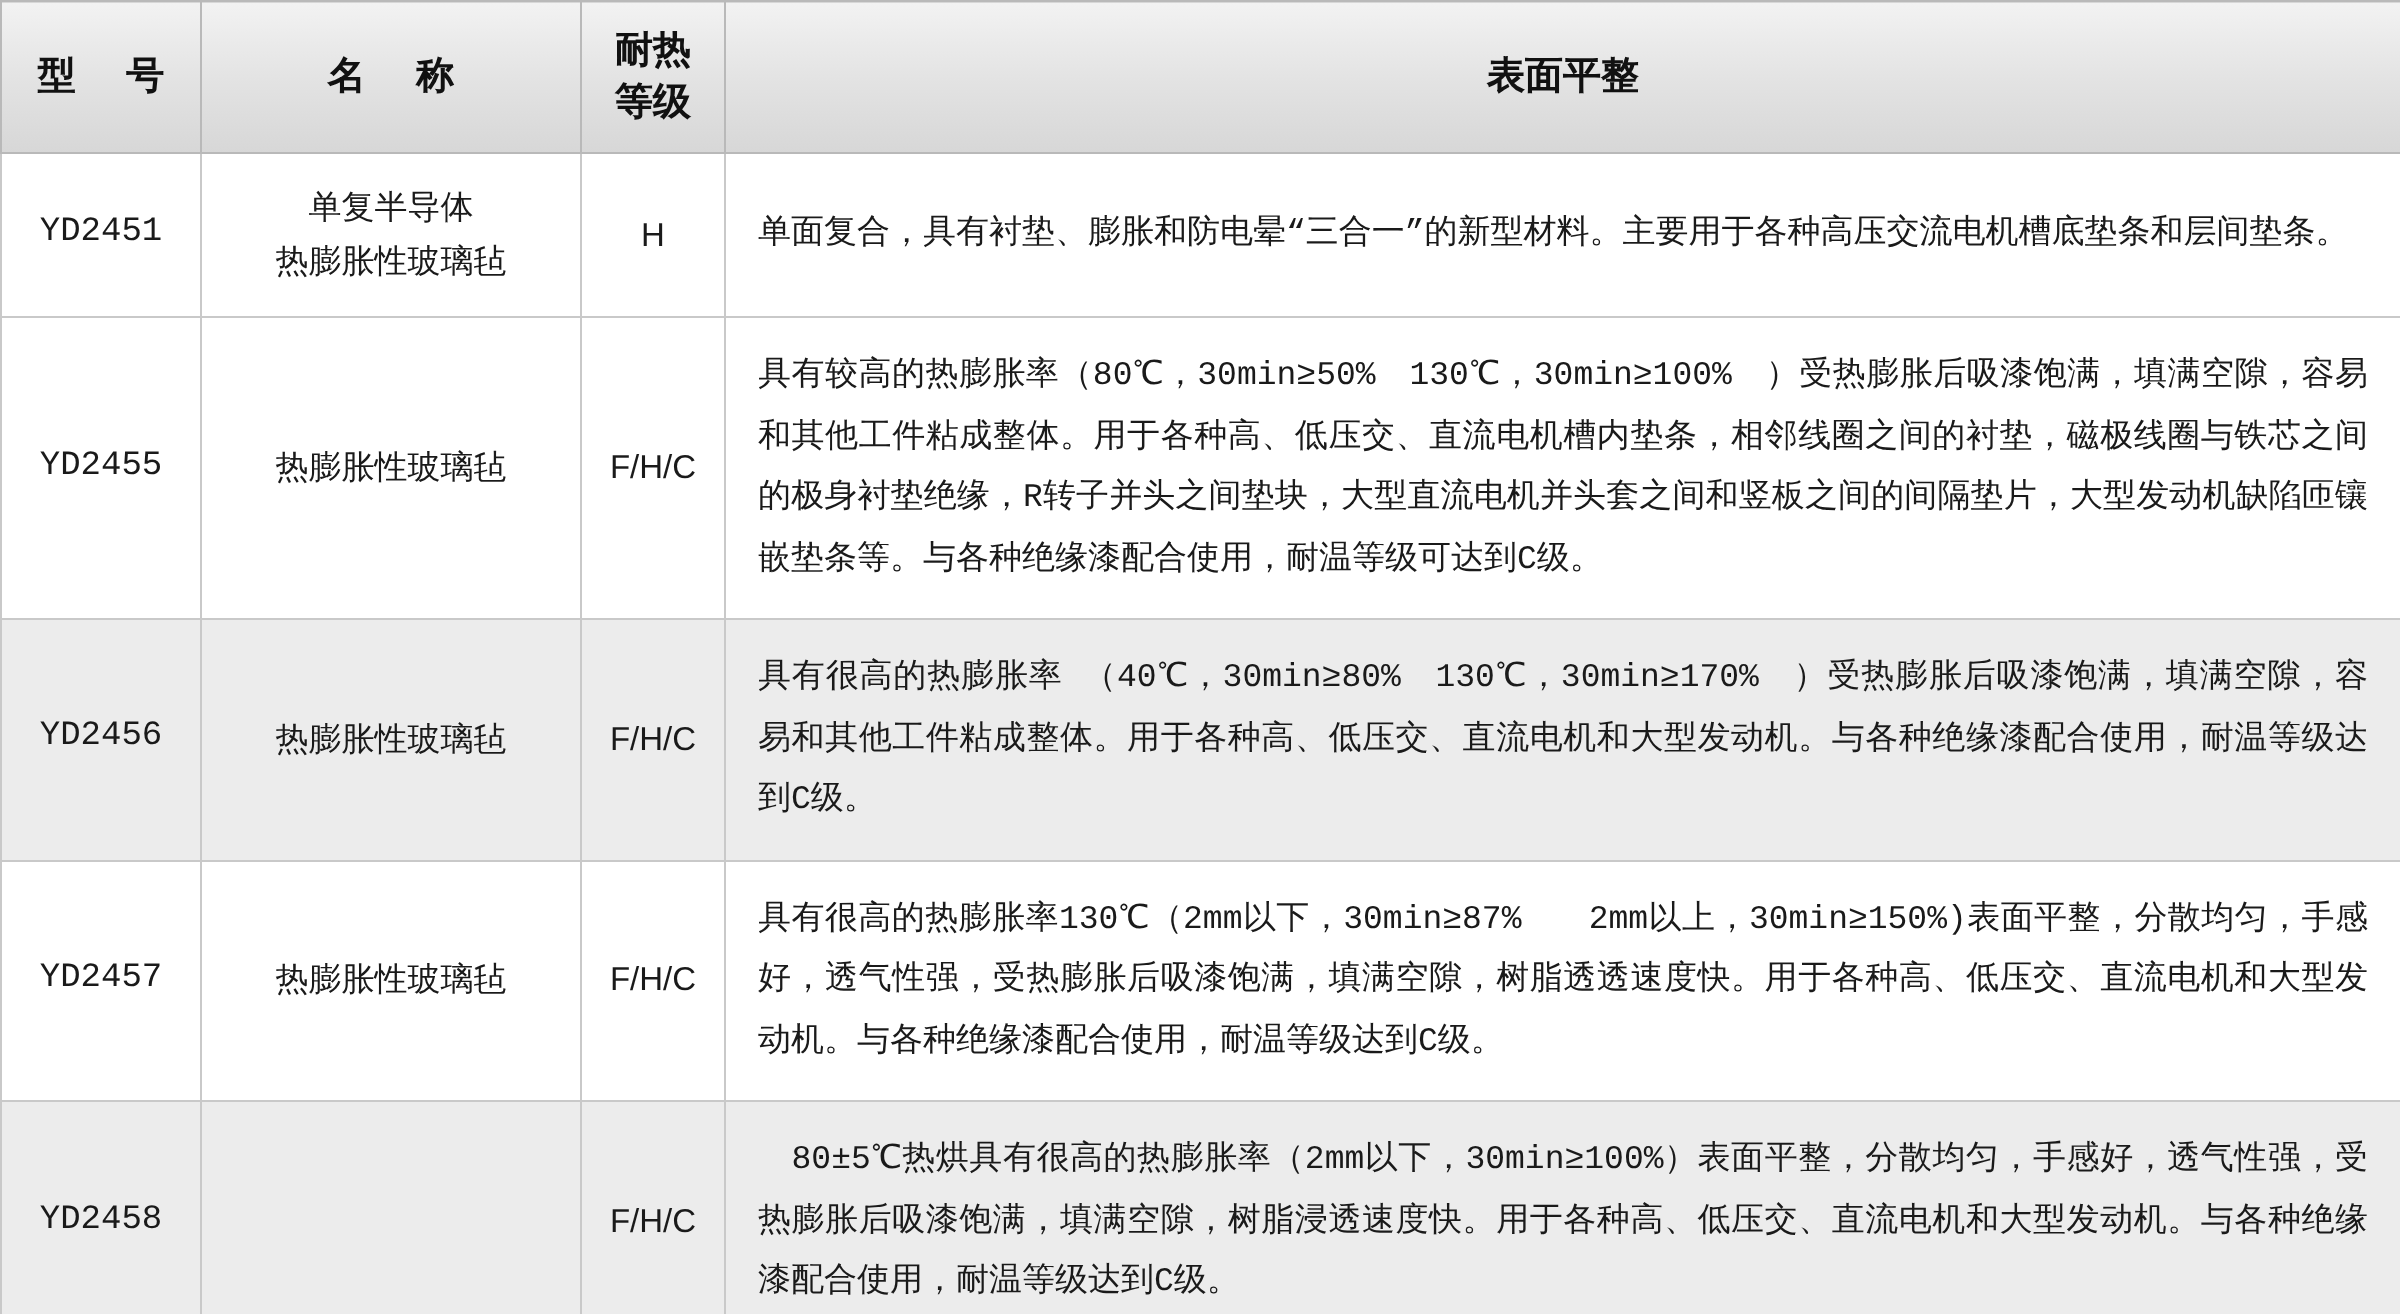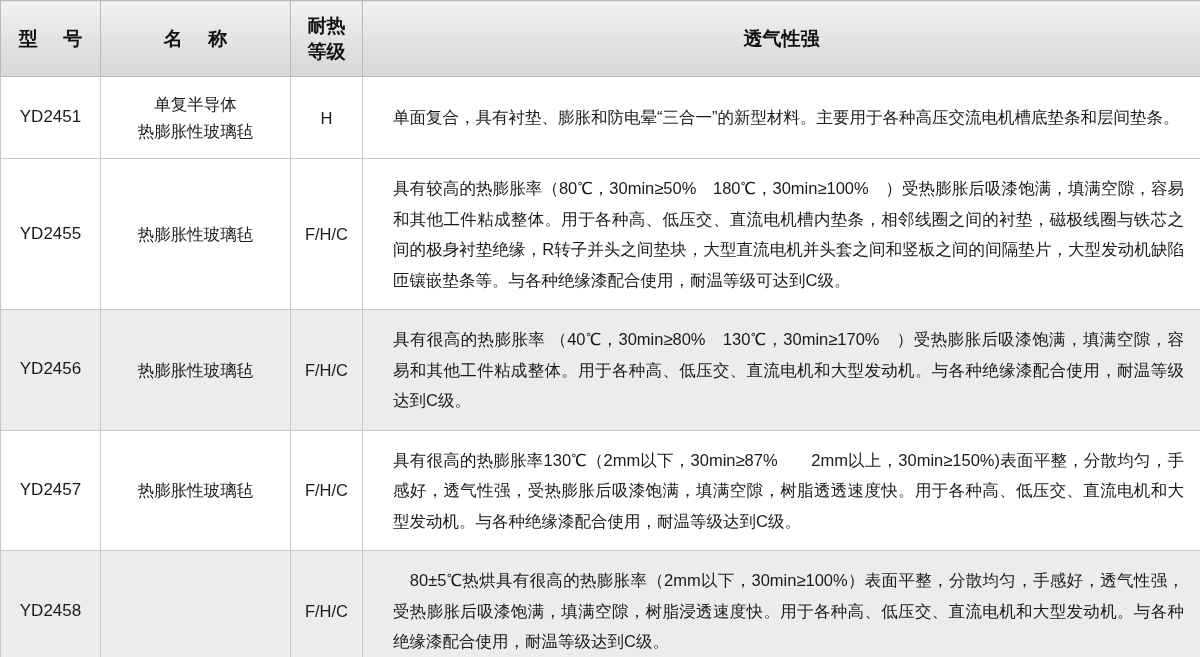--- a/index.html
+++ b/index.html
@@ -46,39 +46,41 @@
     vertical-align: middle;
     color: #1a1a1a;
   }
   tbody tr.row-alt td { background: #ececec; }
   tbody tr.row-base td { background: #ffffff; }
 
   td.model {
     text-align: center;
     font-size: 17px;
     white-space: nowrap;
+    font-family: Liberation Mono, monospace;
   }
   td.name {
     text-align: center;
     font-size: 16.5px;
     line-height: 1.6;
     margin-left: 40px;
   }
   td.grade {
     text-align: center;
     font-size: 16.5px;
     white-space: nowrap;
   }
   td.desc {
     text-align: justify;
     text-justify: inter-ideograph;
     font-size: 16.5px;
     line-height: 1.85;
-    padding-left: 30px;
+    padding-left: 16px;
     padding-right: 16px;
+    font-family: Liberation Mono, monospace;
   }
   td.desc.indent { text-indent: 0; }
   .nm-line { display: block; }
 </style>
 </head>
 <body>
 
 <table class="spec-table">
   <colgroup>
     <col class="c-model">
@@ -87,40 +89,40 @@
     <col class="c-desc">
   </colgroup>
   <thead>
     <tr>
       <th class="model-head">型 号</th>
       <th class="name-head">名 称</th>
       <th>
         <span class="nm-line">耐热</span>
         <span class="nm-line">等级</span>
       </th>
-      <th>透气性强</th>
+      <th>表面平整</th>
     </tr>
   </thead>
   <tbody>
     <tr class="row-base">
       <td class="model">YD2451</td>
       <td class="name">
         <span class="nm-line">单复半导体</span>
         <span class="nm-line">热膨胀性玻璃毡</span>
       </td>
       <td class="grade">H</td>
       <td class="desc">单面复合，具有衬垫、膨胀和防电晕“三合一”的新型材料。主要用于各种高压交流电机槽底垫条和层间垫条。</td>
     </tr>
     <tr class="row-base">
       <td class="model">YD2455</td>
       <td class="name">
         <span class="nm-line">热膨胀性玻璃毡</span>
       </td>
       <td class="grade">F/H/C</td>
-      <td class="desc">具有较高的热膨胀率（80℃，30min≥50%　180℃，30min≥100%　）受热膨胀后吸漆饱满，填满空隙，容易和其他工件粘成整体。用于各种高、低压交、直流电机槽内垫条，相邻线圈之间的衬垫，磁极线圈与铁芯之间的极身衬垫绝缘，R转子并头之间垫块，大型直流电机并头套之间和竖板之间的间隔垫片，大型发动机缺陷匝镶嵌垫条等。与各种绝缘漆配合使用，耐温等级可达到C级。</td>
+      <td class="desc">具有较高的热膨胀率（80℃，30min≥50%　130℃，30min≥100%　）受热膨胀后吸漆饱满，填满空隙，容易和其他工件粘成整体。用于各种高、低压交、直流电机槽内垫条，相邻线圈之间的衬垫，磁极线圈与铁芯之间的极身衬垫绝缘，R转子并头之间垫块，大型直流电机并头套之间和竖板之间的间隔垫片，大型发动机缺陷匝镶嵌垫条等。与各种绝缘漆配合使用，耐温等级可达到C级。</td>
     </tr>
     <tr class="row-alt">
       <td class="model">YD2456</td>
       <td class="name">
         <span class="nm-line">热膨胀性玻璃毡</span>
       </td>
       <td class="grade">F/H/C</td>
       <td class="desc">具有很高的热膨胀率 （40℃，30min≥80%　130℃，30min≥170%　）受热膨胀后吸漆饱满，填满空隙，容易和其他工件粘成整体。用于各种高、低压交、直流电机和大型发动机。与各种绝缘漆配合使用，耐温等级达到C级。</td>
     </tr>
     <tr class="row-base">

